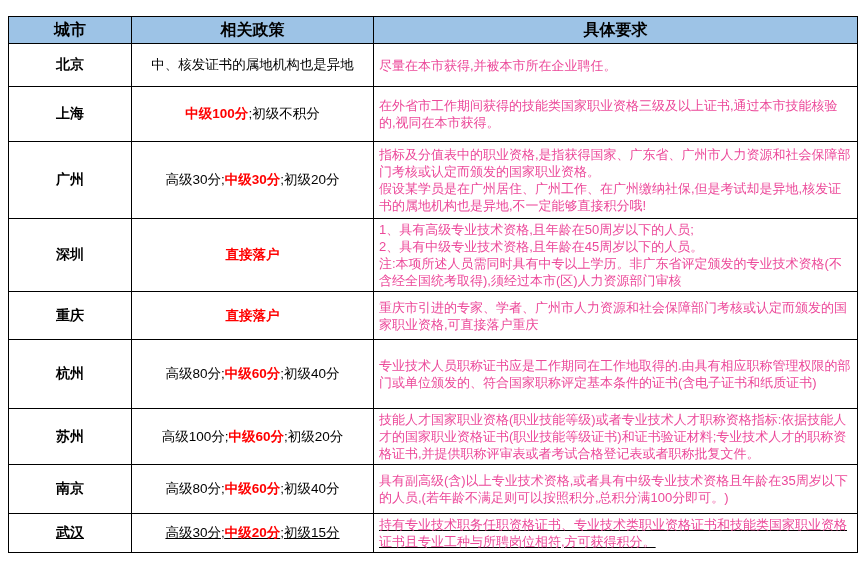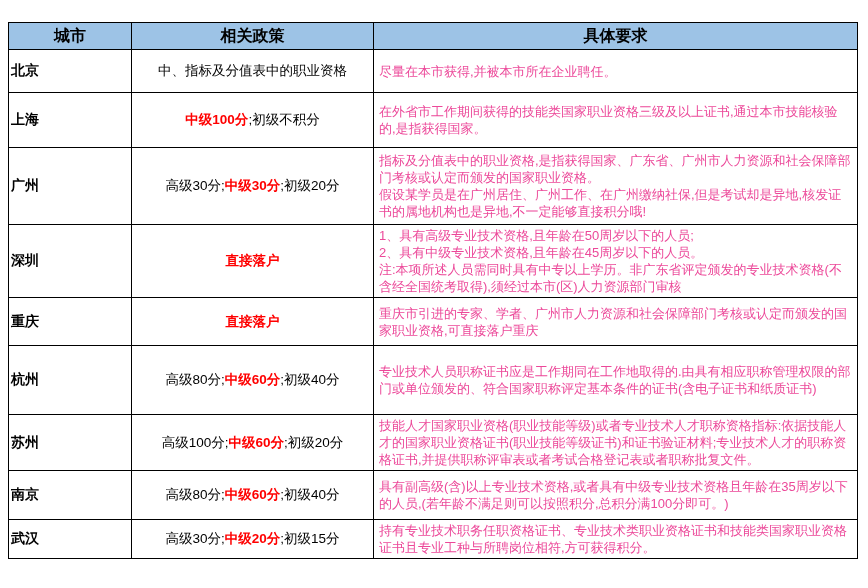--- a/index.html
+++ b/index.html
@@ -6,21 +6,21 @@
     margin: 0;
     padding: 0;
     background: #ffffff;
     width: 868px;
     height: 588px;
     font-family: "Liberation Sans", "DejaVu Sans", sans-serif;
   }
   .policy-table {
     position: absolute;
     left: 8px;
-    top: 22px;
+    top: 16px;
     width: 849px;
     border-collapse: collapse;
     table-layout: fixed;
     background: #ffffff;
   }
   .policy-table th, .policy-table td {
     border: 1.5px solid #000000;
     vertical-align: middle;
     overflow: hidden;
   }
@@ -30,20 +30,21 @@
     font-size: 16px;
     font-weight: bold;
     color: #000000;
     text-align: center;
     padding: 1px 2px;
   }
   col.c-city { width: 123px; }
   col.c-policy { width: 242px; }
   col.c-req { width: 484px; }
   td.city {
+    text-align: center;
     font-weight: bold;
     font-size: 14px;
     color: #000000;
     padding: 2px;
   }
   td.policy {
     text-align: center;
     font-size: 13.5px;
     color: #000000;
     padding: 2px 4px;
@@ -62,21 +63,21 @@
     word-break: break-all;
   }
   tr.r0 { height: 43px; }
   tr.r1 { height: 55px; }
   tr.r2 { height: 77px; }
   tr.r3 { height: 72px; }
   tr.r4 { height: 48px; margin-top: 25px; }
   tr.r5 { height: 69px; }
   tr.r6 { height: 56px; }
   tr.r7 { height: 49px; }
-  tr.r8 { height: 38px; }
+  tr.r8 { height: 38px; text-decoration: underline; }
   tr.r9 { height: 44px; }
 </style>
 </head>
 <body>
 
 <table class="policy-table">
   <colgroup>
     <col class="c-city">
       <col class="c-policy">
       <col class="c-req">
@@ -84,27 +85,27 @@
   <thead>
     <tr>
       <th>城市</th>
       <th>相关政策</th>
       <th>具体要求</th>
     </tr>
   </thead>
   <tbody>
     <tr class="r0">
       <td class="city">北京</td>
-      <td class="policy"><span>中、指标及分值表中的职业资格</span><span class="red"></span><span></span></td>
+      <td class="policy"><span>中、核发证书的属地机构也是异地</span><span class="red"></span><span></span></td>
       <td class="req">尽量在本市获得,并被本市所在企业聘任。</td>
     </tr>
     <tr class="r1">
       <td class="city">上海</td>
       <td class="policy"><span></span><span class="red">中级100分</span><span>;初级不积分</span></td>
-      <td class="req">在外省市工作期间获得的技能类国家职业资格三级及以上证书,通过本市技能核验的,是指获得国家。</td>
+      <td class="req">在外省市工作期间获得的技能类国家职业资格三级及以上证书,通过本市技能核验的,视同在本市获得。</td>
     </tr>
     <tr class="r2">
       <td class="city">广州</td>
       <td class="policy"><span>高级30分;</span><span class="red">中级30分</span><span>;初级20分</span></td>
       <td class="req">指标及分值表中的职业资格,是指获得国家、广东省、广州市人力资源和社会保障部门考核或认定而颁发的国家职业资格。
 假设某学员是在广州居住、广州工作、在广州缴纳社保,但是考试却是异地,核发证书的属地机构也是异地,不一定能够直接积分哦!</td>
     </tr>
     <tr class="r3">
       <td class="city">深圳</td>
       <td class="policy"><span></span><span class="red">直接落户</span><span></span></td>

